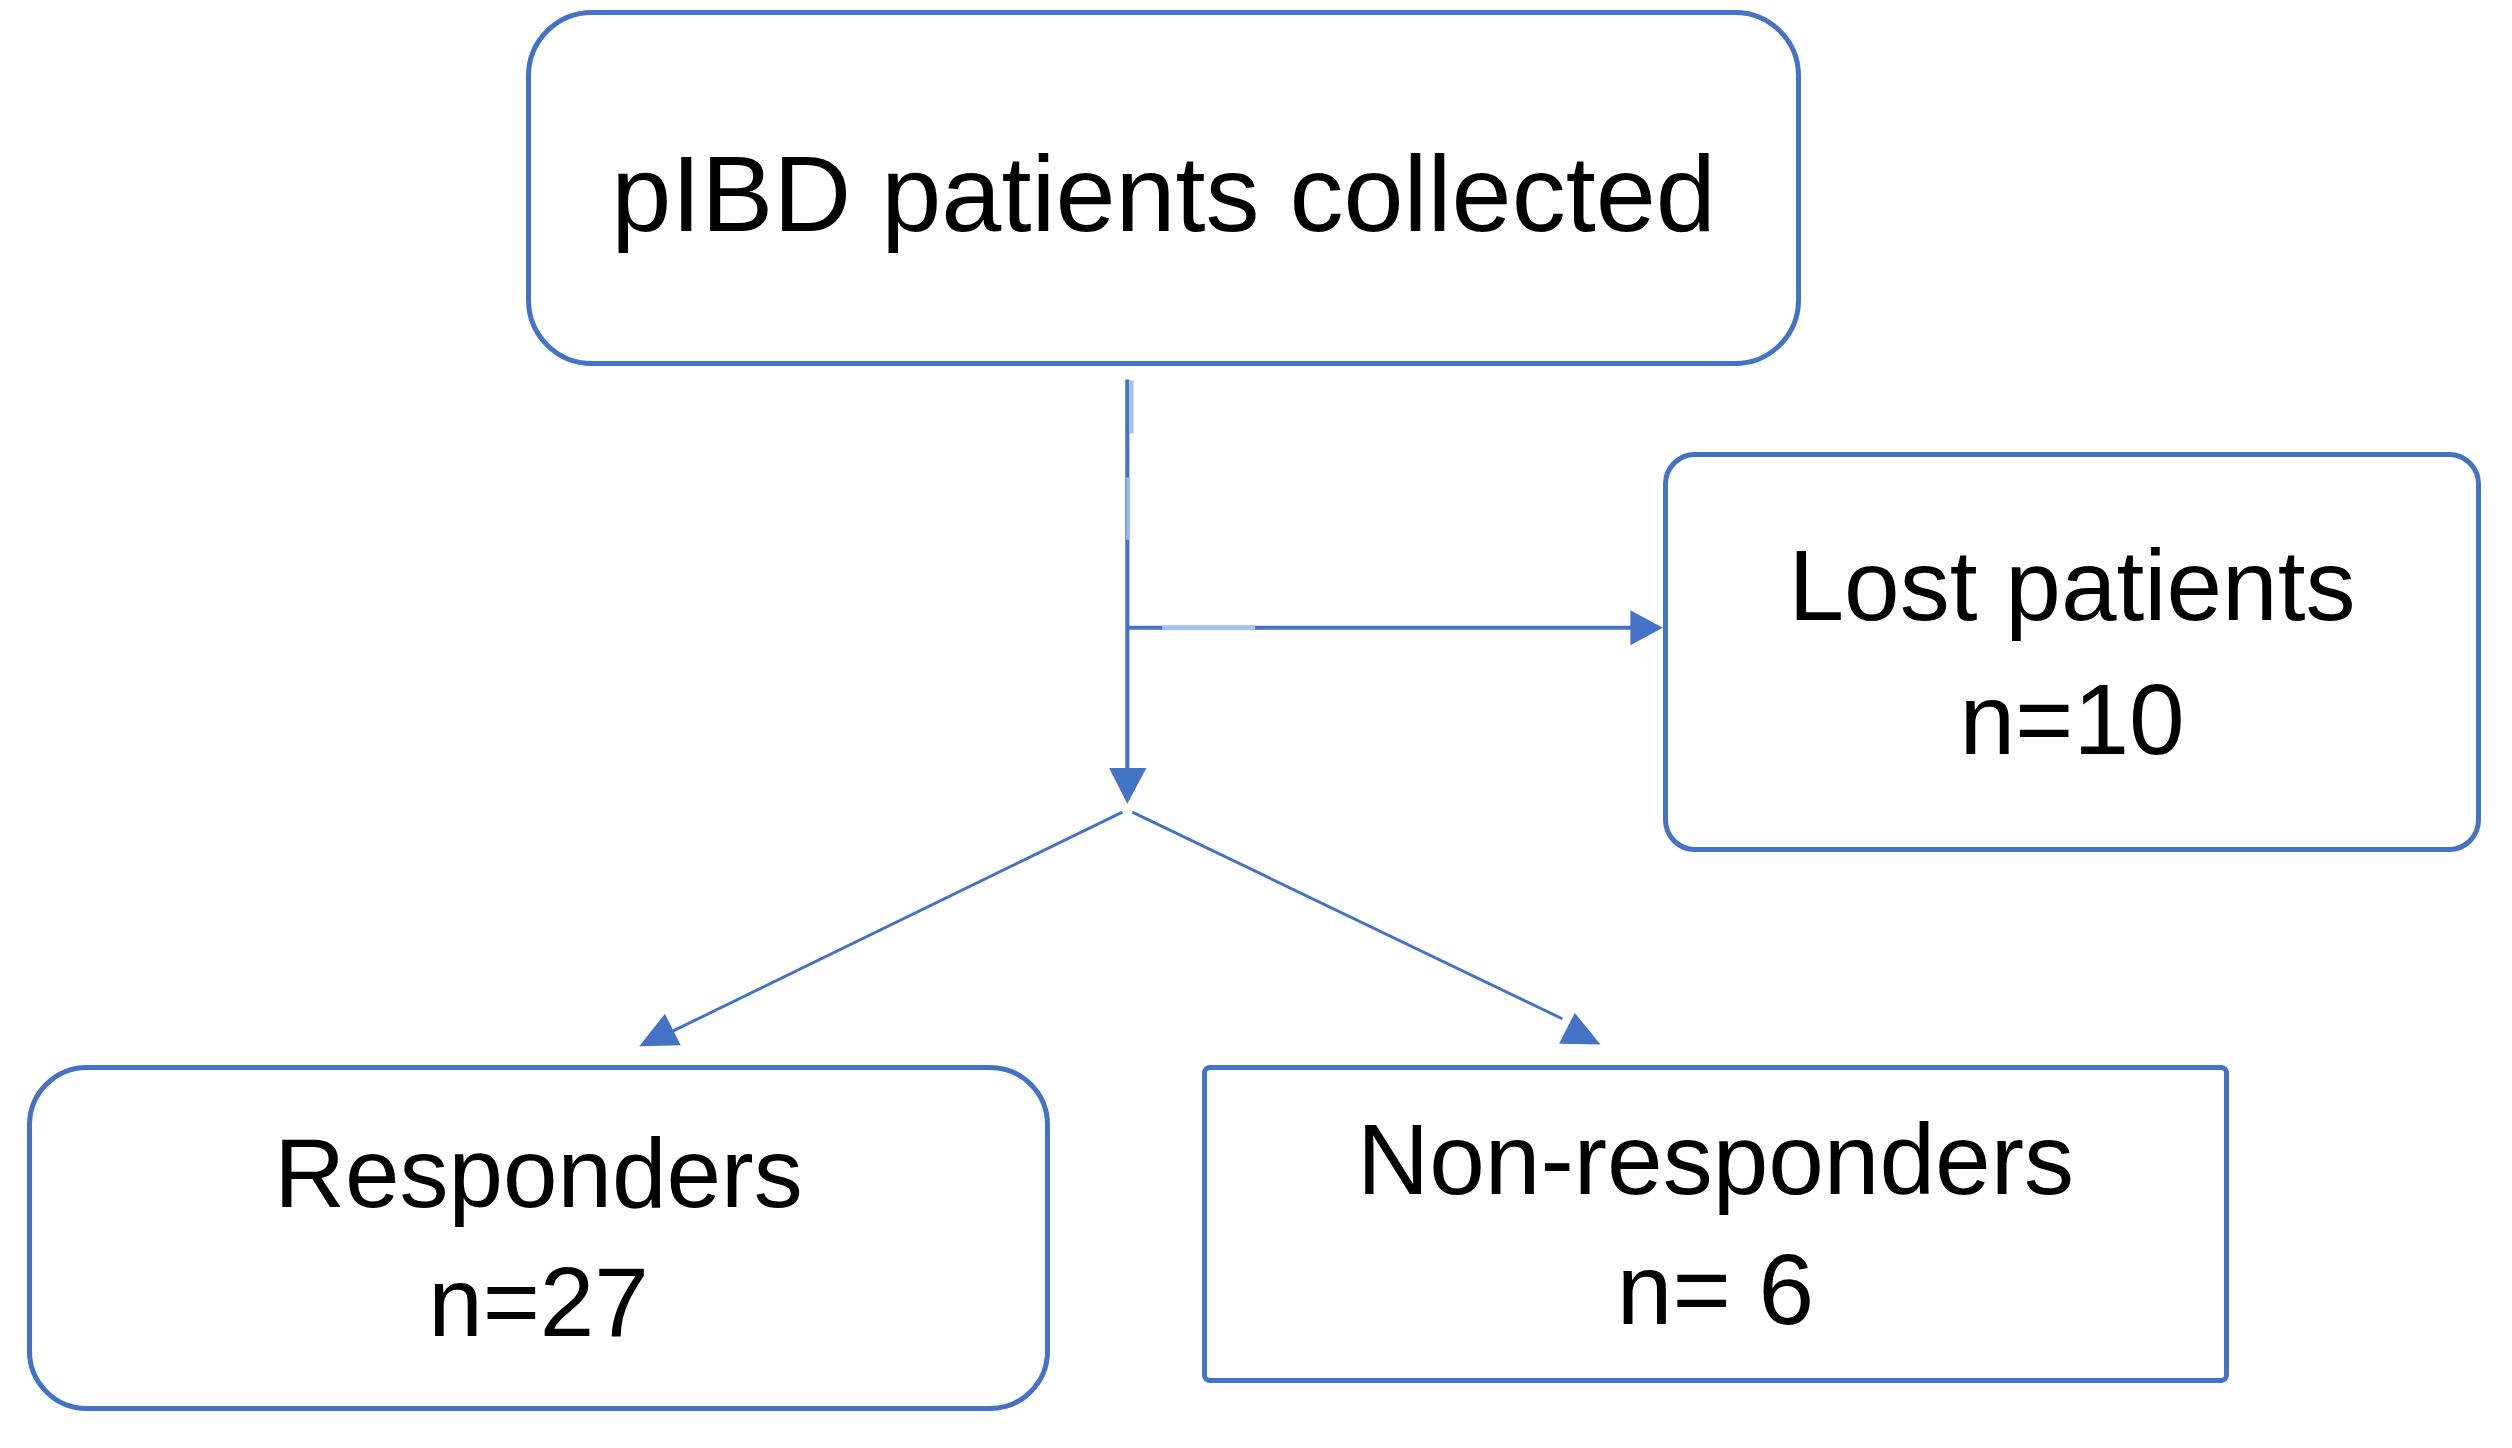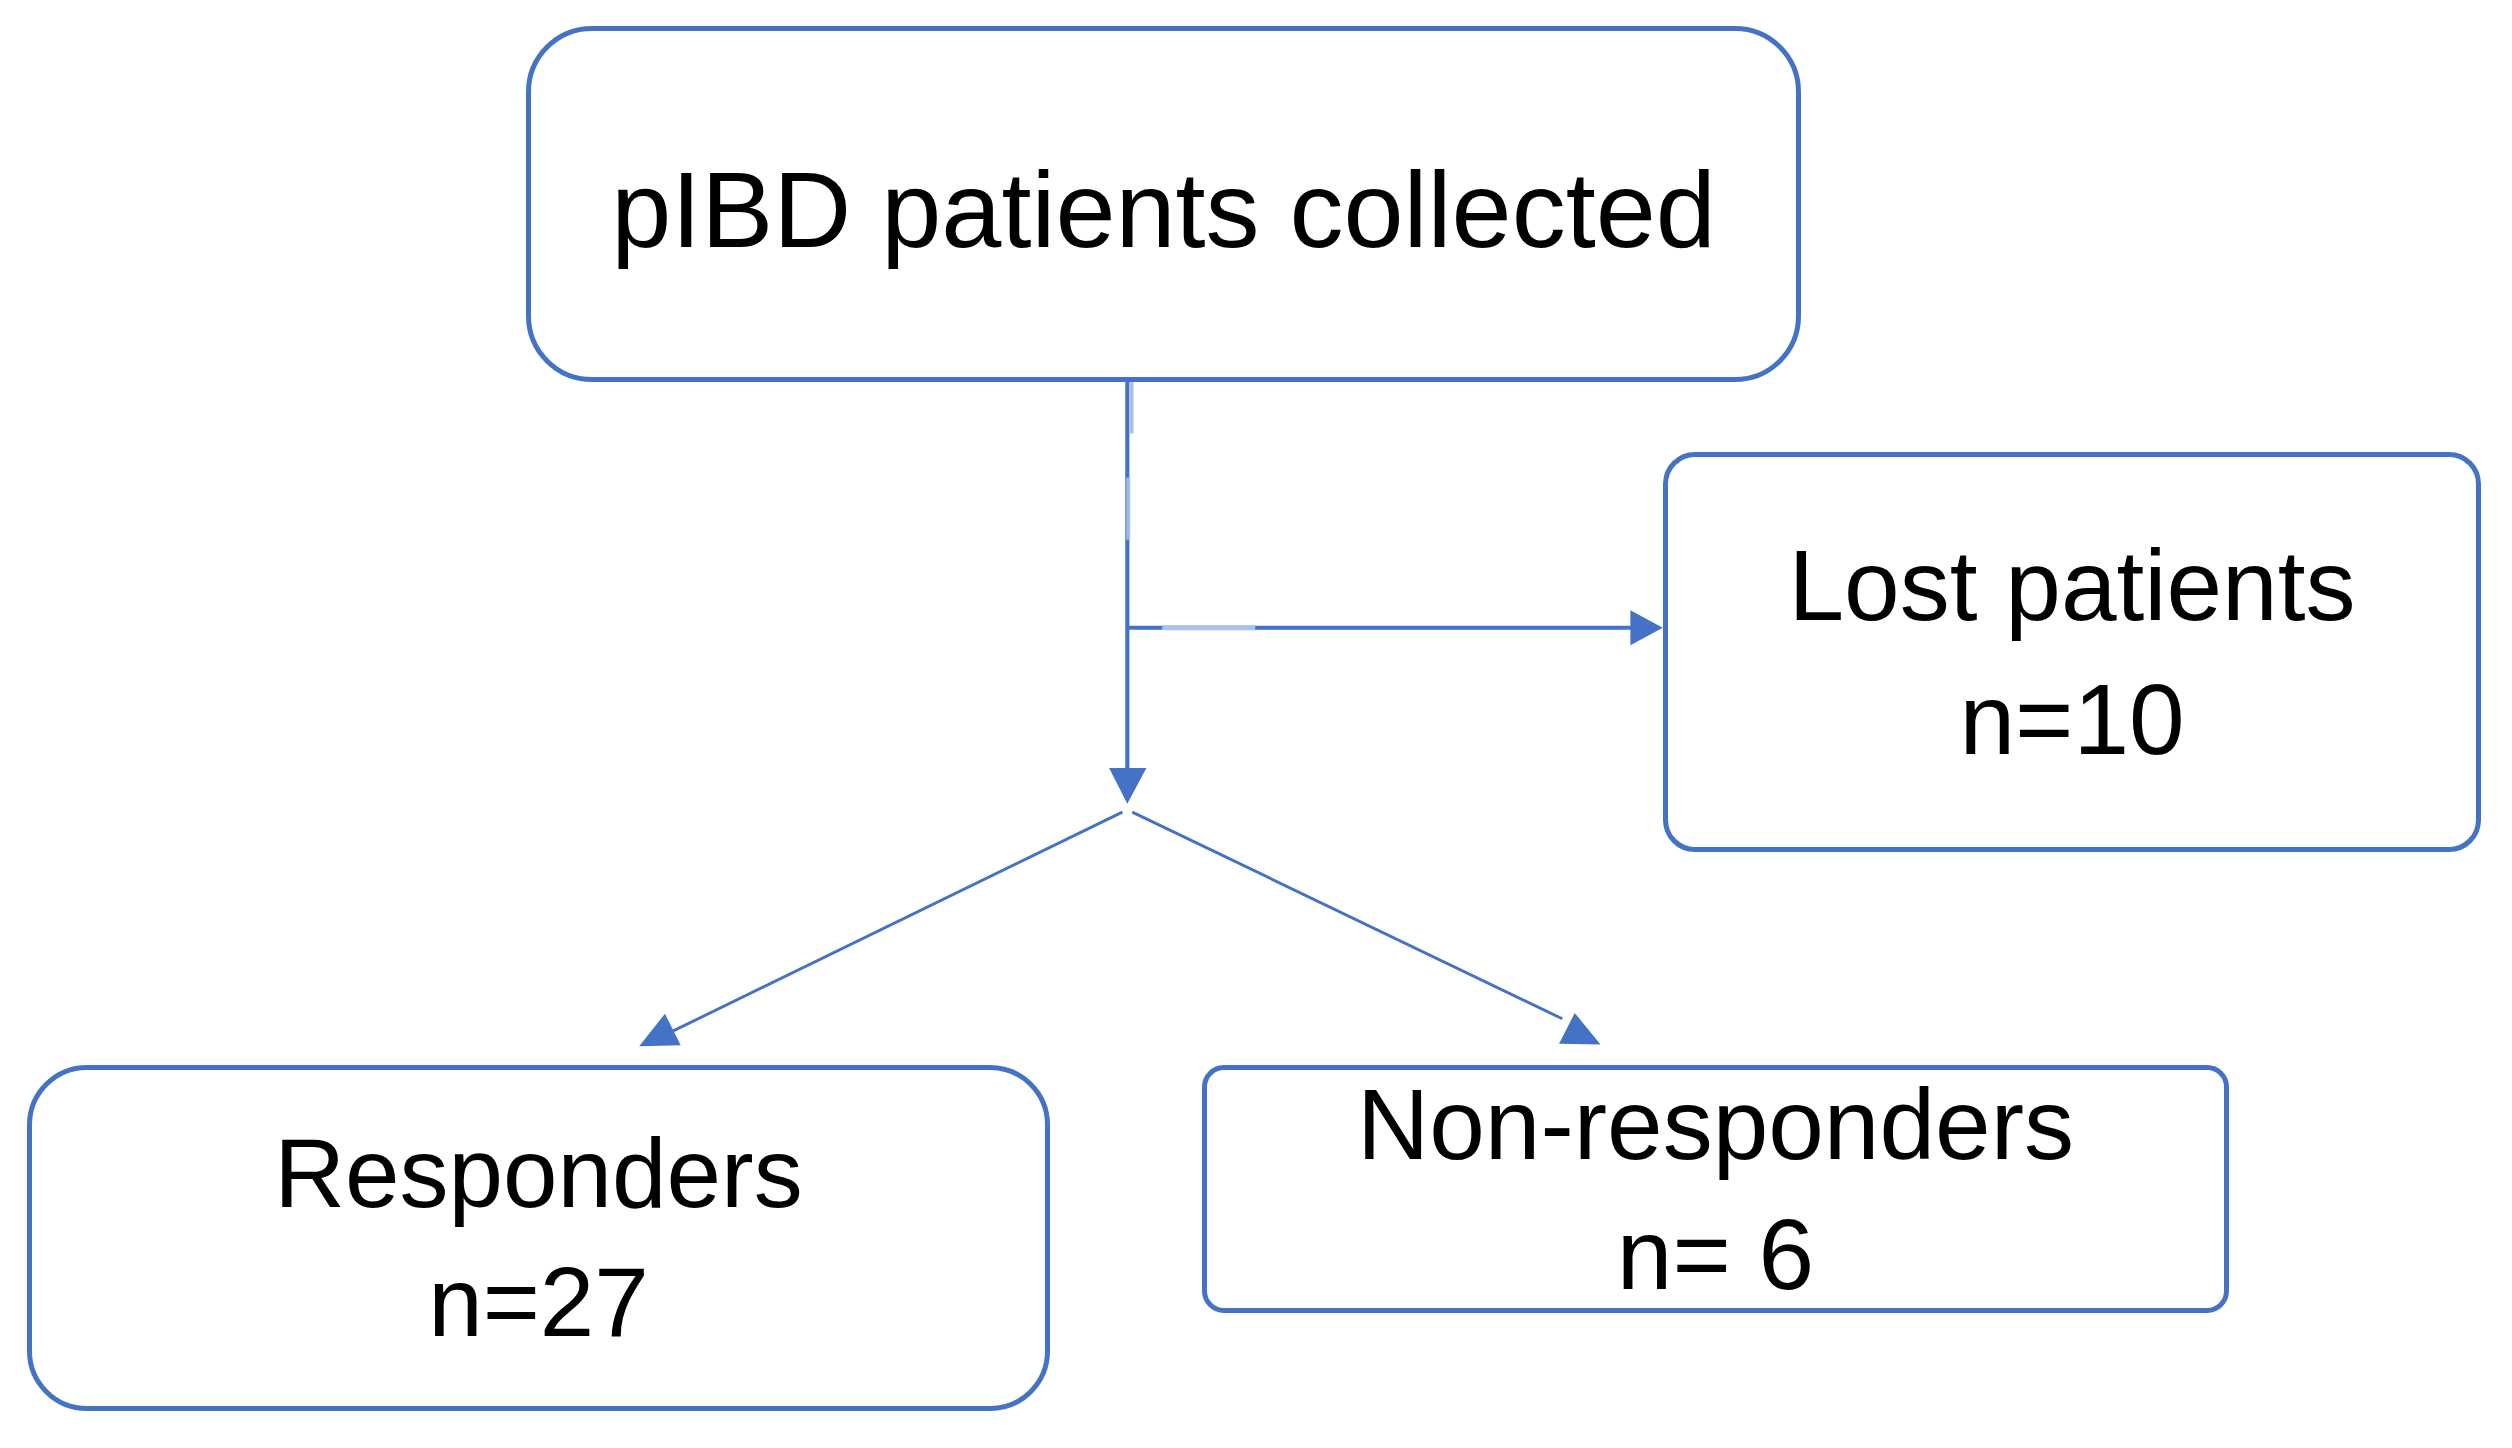--- a/index.html
+++ b/index.html
@@ -32,21 +32,21 @@
     flex-direction: column;
     align-items: center;
     justify-content: center;
     text-align: center;
     color: #000000;
     z-index: 2;
   }
   .node .line { display: block; white-space: nowrap; }
 
   #node-root {
-    left: 526px;  top: 26px;
+    left: 526px;  top: 10px;
     width: 1275px; height: 356px;
     border-radius: 66px;
     font-size: 108px;
     line-height: 1.18;
     padding-top: 11.6px;
   }
   #node-lost {
     left: 1663px; top: 452px;
     width: 818px;  height: 400px;
     border-radius: 32px;
@@ -55,22 +55,22 @@
   }
   #node-responders {
     left: 27px;   top: 1065px;
     width: 1023px; height: 346px;
     border-radius: 60px;
     font-size: 98px;
     line-height: 1.32;
   }
   #node-non-responders {
     left: 1202px; top: 1065px;
-    width: 1027px; height: 248px;
-    border-radius: 22px;
+    width: 1027px; height: 318px;
+    border-radius: 8px;
     font-size: 100px;
     line-height: 1.3;
   }
 </style>
 </head>
 <body>
 
 <div class="stage">
 
   <svg class="connector-layer" viewBox="0 0 3026 1745" xmlns="http://www.w3.org/2000/svg">

